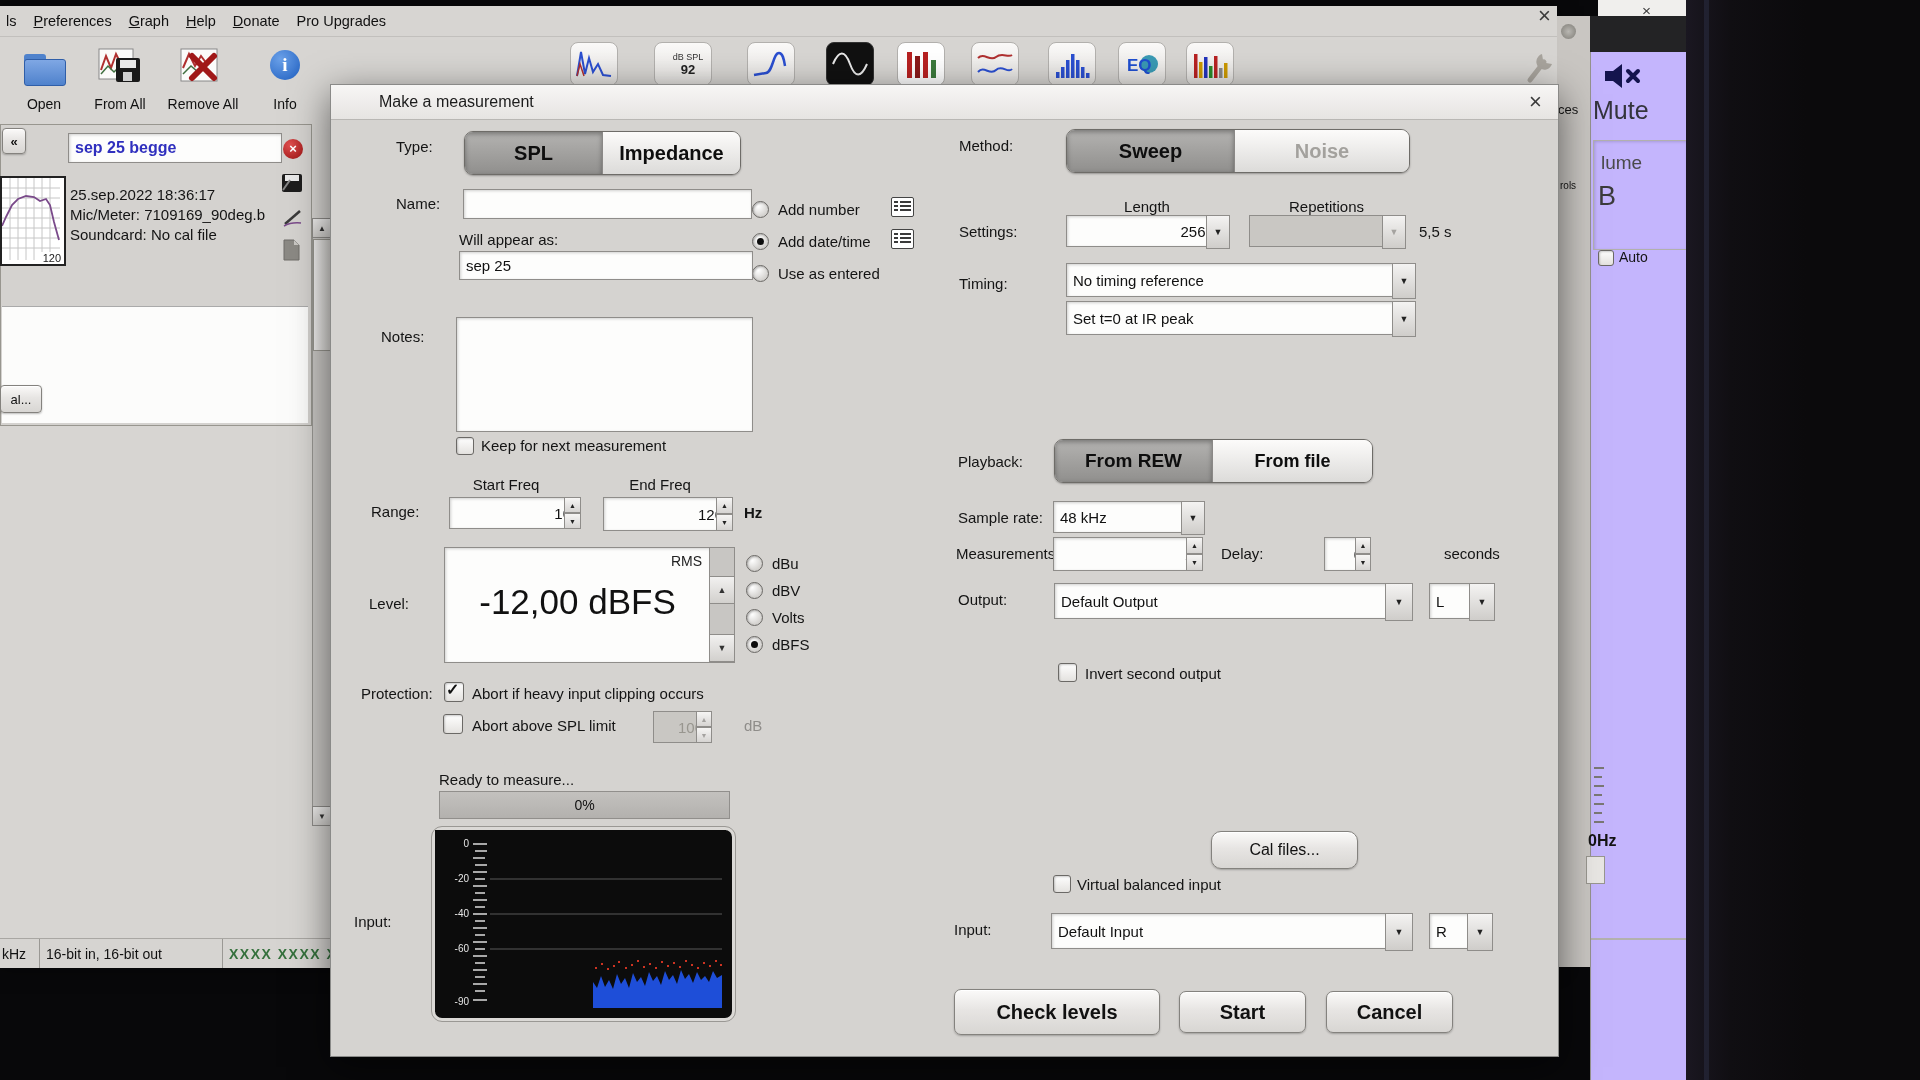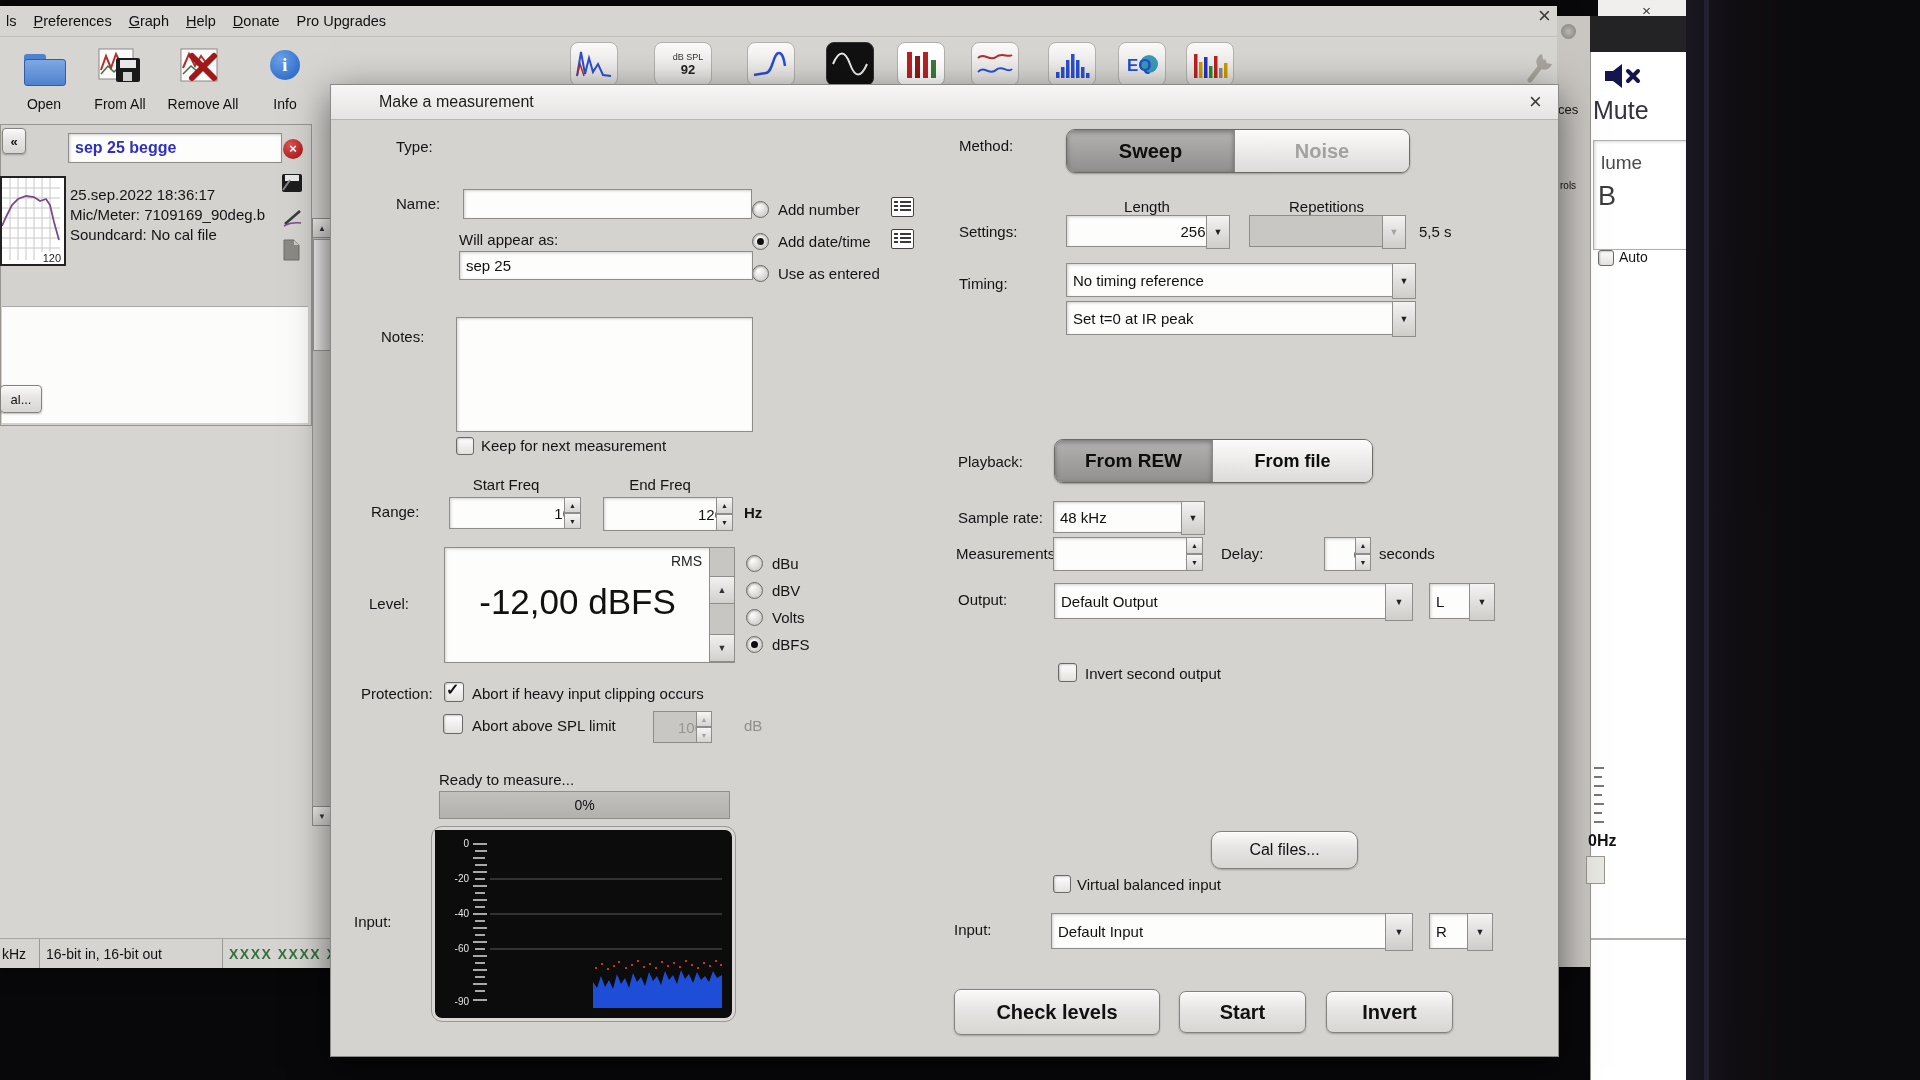--- a/index.html
+++ b/index.html
@@ -264,21 +264,21 @@
     <div class="abs" style="left:4px;top:8px;width:15px;height:15px;border-radius:50%;background:radial-gradient(#b9b7b2,#7e7c76);"></div>
     <div class="lbl" style="left:1px;top:86px;font-size:13px;">ces</div>
     <div class="lbl" style="left:3px;top:164px;font-size:10px;">rols</div>
   </div>
 
   <div id="mutestrip">
     <div class="abs" style="left:8px;top:0;width:88px;height:16px;background:#f0efed;">
       <div class="closex" style="left:42px;top:2px;transform:scale(.7);"></div>
     </div>
     <div class="abs" style="left:0;top:16px;width:96px;height:36px;background:#232325;"></div>
-    <div class="abs" style="left:0;top:52px;width:96px;height:1028px;background:#ffffff;border-left:1px solid #94928d;">
+    <div class="abs" style="left:0;top:52px;width:96px;height:1028px;background:#c4b5fd;border-left:1px solid #94928d;">
       <svg class="abs" style="left:12px;top:10px;" width="40" height="28">
         <polygon points="2,9 10,9 19,2 19,26 10,19 2,19" fill="#14144e"></polygon>
         <path d="M25,9 L35,19 M35,9 L25,19" stroke="#14144e" stroke-width="4" stroke-linecap="round"></path>
       </svg>
       <div class="lbl" style="left:2px;top:44px;font-size:25px;color:#34343c;">Mute</div>
       <div class="sunken" style="left:2px;top:88px;width:92px;height:108px;">
         <div class="lbl" style="left:7px;top:11px;font-size:19px;color:#4a4a4a;">lume</div>
         <div class="lbl" style="left:4px;top:40px;font-size:27px;color:#3c3c3c;">B</div>
       </div>
       <div class="chk" style="left:7px;top:198px;width:14px;height:14px;"></div>
@@ -296,20 +296,24 @@
 
   <div id="darkright"></div>
 
   <div id="dialog">
     <div id="dlgtitle">
       <div class="lbl" style="left:48px;top:8px;font-size:16px;color:#1c1c1c;">Make a measurement</div>
       <div class="closex" style="left:1198px;top:9px;"></div>
     </div>
 
     <div class="lbl" style="left:65px;top:53px;">Type:</div>
+    <div class="seg" style="left:133px;top:46px;width:275px;height:42px;">
+      <div class="on" style="width:137px;">SPL</div>
+      <div class="off" style="flex:1;">Impedance</div>
+    </div>
 
     <div class="lbl" style="left:65px;top:110px;">Name:</div>
     <div class="fld" style="left:132px;top:104px;width:275px;height:28px;">
       <span></span>
     </div>
 
     <div class="radio" style="left:421px;top:116px;"></div>
     <div class="lbl" style="left:447px;top:116px;">Add number</div>
     <div class="listicon" style="left:560px;top:112px;"></div>
 
@@ -488,21 +492,21 @@
         <i class="dn"></i>
     </div>
     <div class="lbl" style="left:890px;top:460px;">Delay:</div>
     <div class="fld right" style="left:993px;top:452px;width:31px;height:32px;">
       <span>0</span>
     </div>
     <div class="spin" style="left:1024px;top:452px;width:16px;height:34px;">
       <i class="up"></i>
         <i class="dn"></i>
     </div>
-    <div class="lbl" style="left:1048px;top:460px;">seconds</div>
+    <div class="lbl" style="left:1113px;top:460px;">seconds</div>
 
     <div class="lbl" style="left:627px;top:506px;">Output:</div>
     <div class="fld" style="left:723px;top:498px;width:331px;height:34px;">
       <span>Default Output</span>
     </div>
     <div class="cbtn" style="left:1054px;top:498px;width:26px;height:36px;"></div>
     <div class="fld" style="left:1098px;top:498px;width:40px;height:34px;">
       <span>L</span>
     </div>
     <div class="cbtn" style="left:1138px;top:498px;width:24px;height:36px;"></div>
@@ -526,17 +530,17 @@
     </div>
     <div class="cbtn" style="left:1136px;top:828px;width:24px;height:36px;"></div>
 
     <div class="btn3d" style="left:623px;top:904px;width:204px;height:44px;font-size:20px;">
       <span>Check levels</span>
     </div>
     <div class="btn3d" style="left:848px;top:906px;width:125px;height:40px;font-size:20px;">
       <span>Start</span>
     </div>
     <div class="btn3d" style="left:995px;top:906px;width:125px;height:40px;font-size:20px;">
-      <span>Invert</span>
+      <span>Cancel</span>
     </div>
   </div>
 
 </div>
 
 </body></html>

